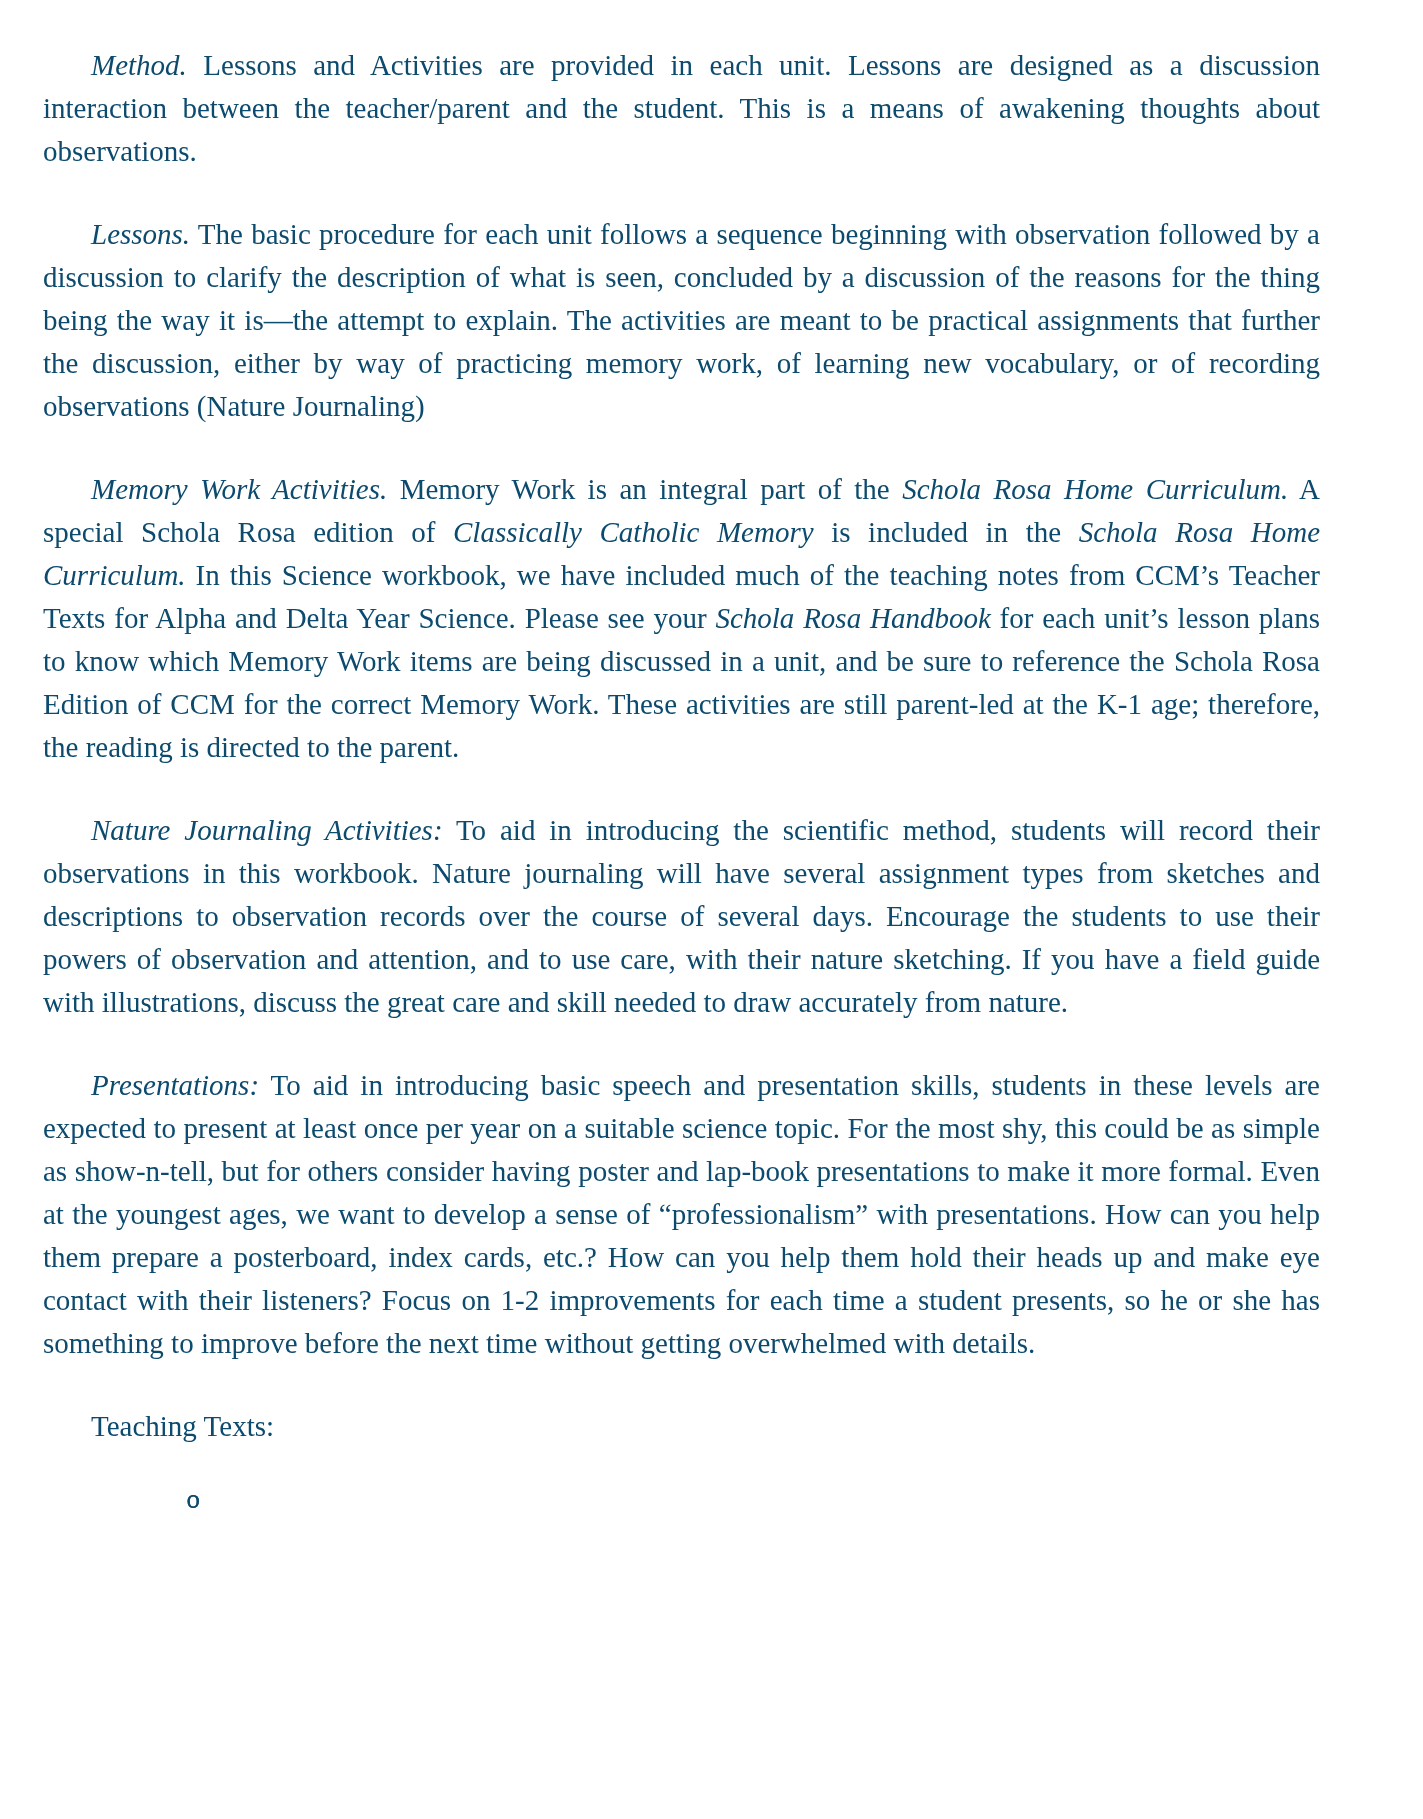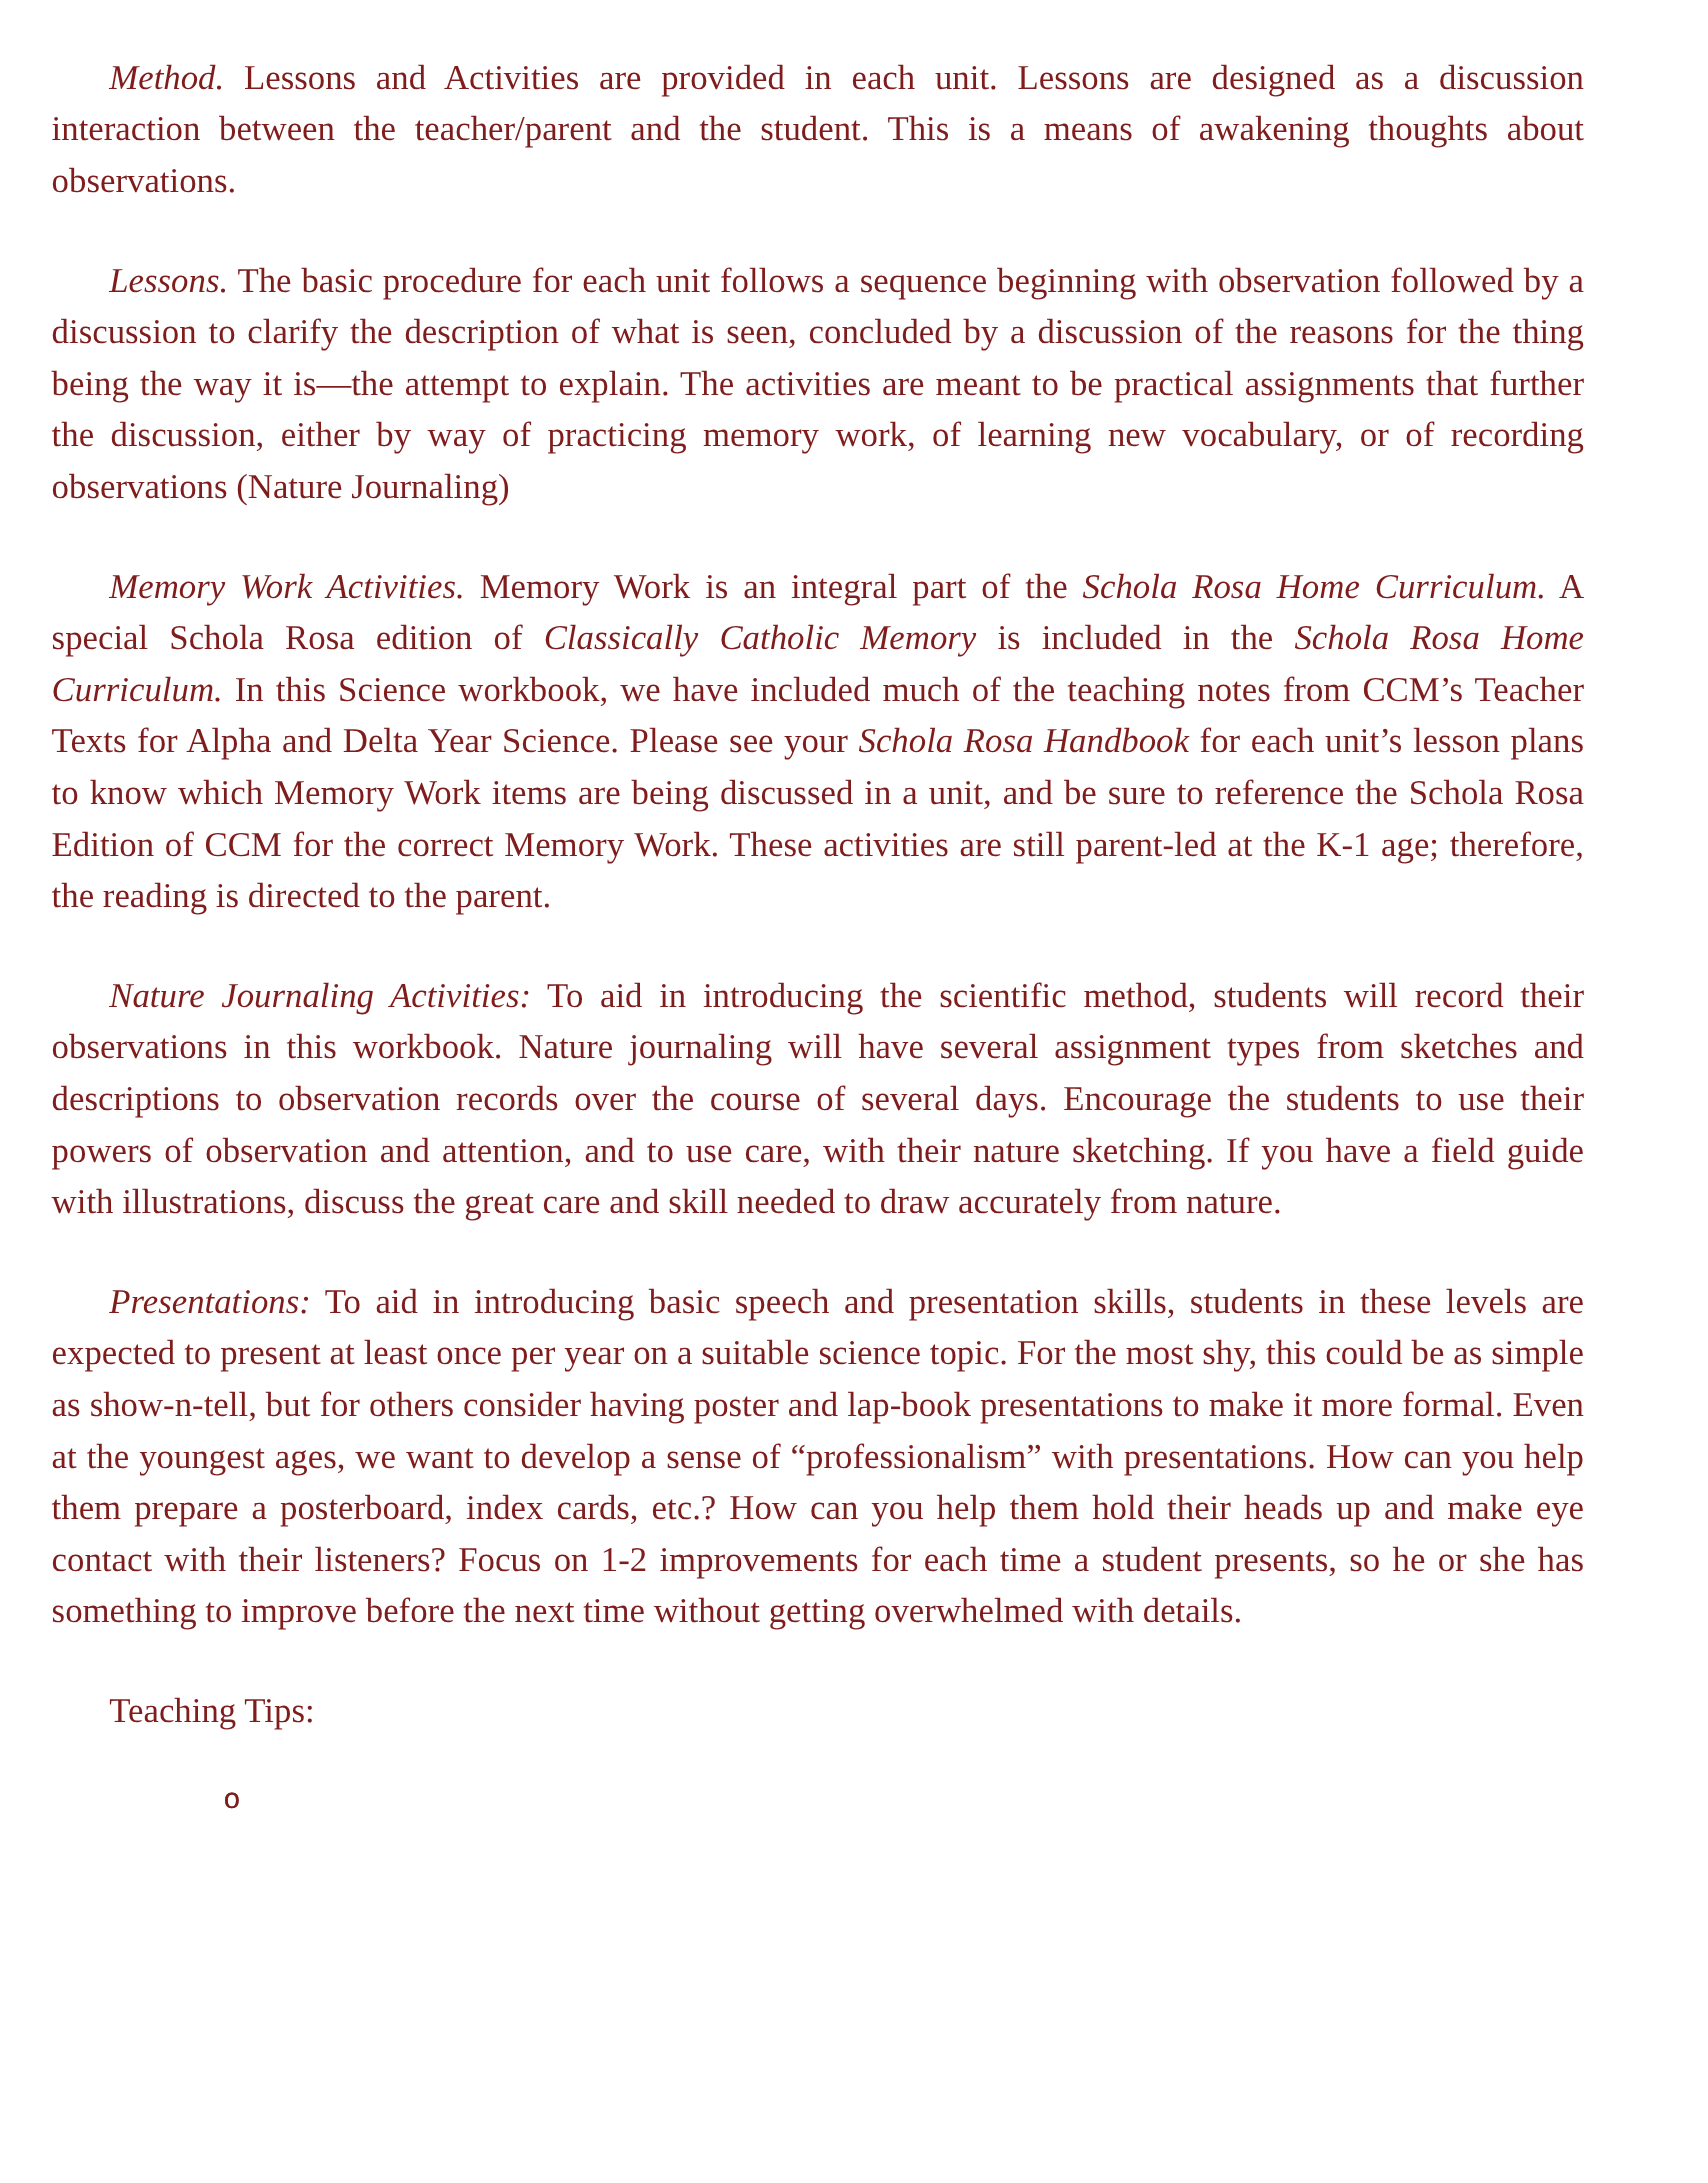--- a/index.html
+++ b/index.html
@@ -11,21 +11,21 @@
     width: 1423px;
     height: 1819px;
     overflow: hidden;
   }
   .page {
     box-sizing: border-box;
     width: 1363px;
     height: 1819px;
     padding: 44px 43px 16px 43px;
     font-family: "Liberation Serif", "DejaVu Serif", serif;
-    color: #7f1d1d;
+    color: #0c4a6e;
   }
   .para {
     font-size: 29px;
     line-height: 43px;
     text-align: justify;
     text-indent: 48px;
     margin: 0 0 40px 0;
   }
   .it {
     font-style: italic;
@@ -64,20 +64,20 @@
   <p class="para"><span class="it">Method.</span><span>  Lessons and Activities are provided in each unit. Lessons are designed as a discussion interaction between the teacher/parent and the student. This is a means of awakening thoughts about observations.</span></p>
 
   <p class="para"><span class="it">Lessons.</span><span>  The basic procedure for each unit follows a sequence beginning with observation followed by a discussion to clarify the description of what is seen, concluded by a discussion of the reasons for the thing being the way it is—the attempt to explain.  The activities are meant to be practical assignments that further the discussion, either by way of practicing memory work, of learning new vocabulary, or of recording observations (Nature Journaling)</span></p>
 
   <p class="para"><span class="it">Memory Work Activities.</span><span>  Memory Work is an integral part of the </span><span class="it">Schola Rosa Home Curriculum.</span><span> A special Schola Rosa edition of </span><span class="it">Classically Catholic Memory</span><span> is included in the </span><span class="it">Schola Rosa Home Curriculum.</span><span> In this Science workbook, we have included much of the teaching notes from CCM’s Teacher Texts for Alpha and Delta Year Science. Please see your </span><span class="it">Schola Rosa Handbook</span><span> for each unit’s lesson plans to know which Memory Work items are being discussed in a unit, and be sure to reference the Schola Rosa Edition of CCM for the correct Memory Work. These activities are still parent-led at the K-1 age; therefore, the reading is directed to the parent.</span></p>
 
   <p class="para"><span class="it">Nature Journaling Activities:</span><span>  To aid in introducing the scientific method, students will record their observations in this workbook. Nature journaling will have several assignment types from sketches and descriptions to observation records over the course of several days. Encourage the students to use their powers of observation and attention, and to use care, with their nature sketching.  If you have a field guide with illustrations, discuss the great care and skill needed to draw accurately from nature.</span></p>
 
   <p class="para"><span class="it">Presentations:</span><span> To aid in introducing basic speech and presentation skills, students in these levels are expected to present at least once per year on a suitable science topic. For the most shy, this could be as simple as show-n-tell, but for others consider having poster and lap-book presentations to make it more formal. Even at the youngest ages, we want to develop a sense of “professionalism” with presentations. How can you help them prepare a posterboard, index cards, etc.? How can you help them hold their heads up and make eye contact with their listeners? Focus on 1-2 improvements for each time a student presents, so he or she has something to improve before the next time without getting overwhelmed with details.</span></p>
 
-  <p class="tips-heading">Teaching Tips:</p>
+  <p class="tips-heading">Teaching Texts:</p>
 
   <ul class="bullets">
     <li class="bullet"><span class="marker">o</span></li>
     <li class="bullet"><span class="marker">o</span></li>
   </ul>
 
 </div>
 
 </body></html>

